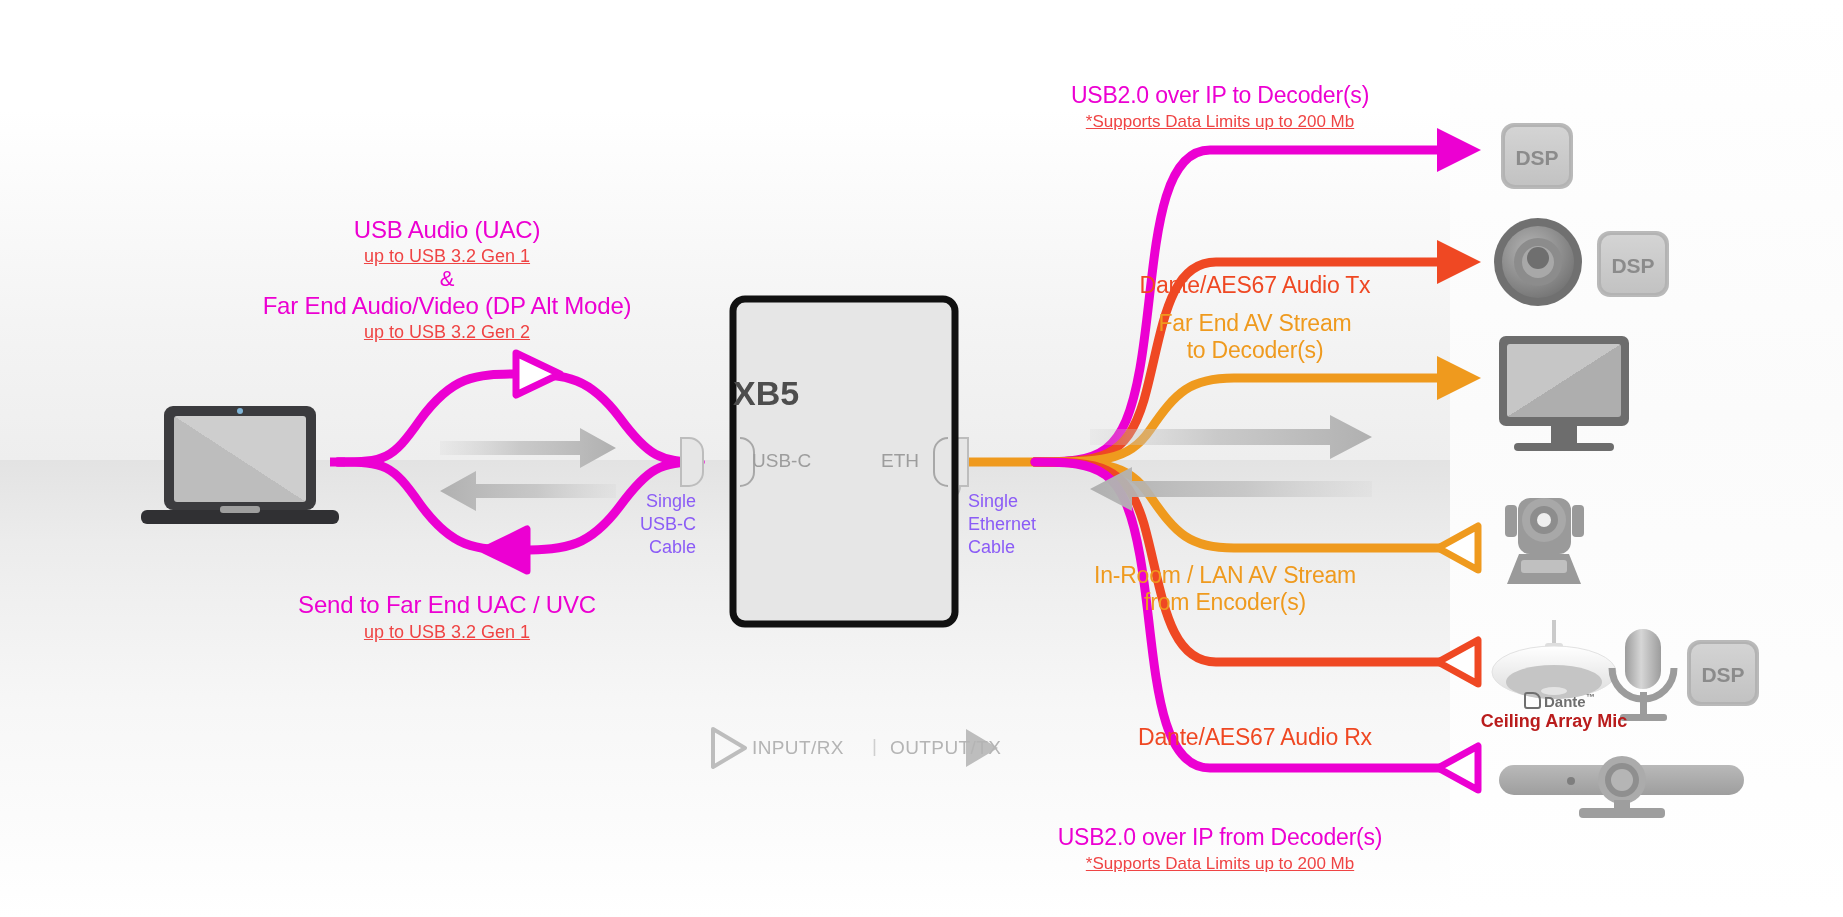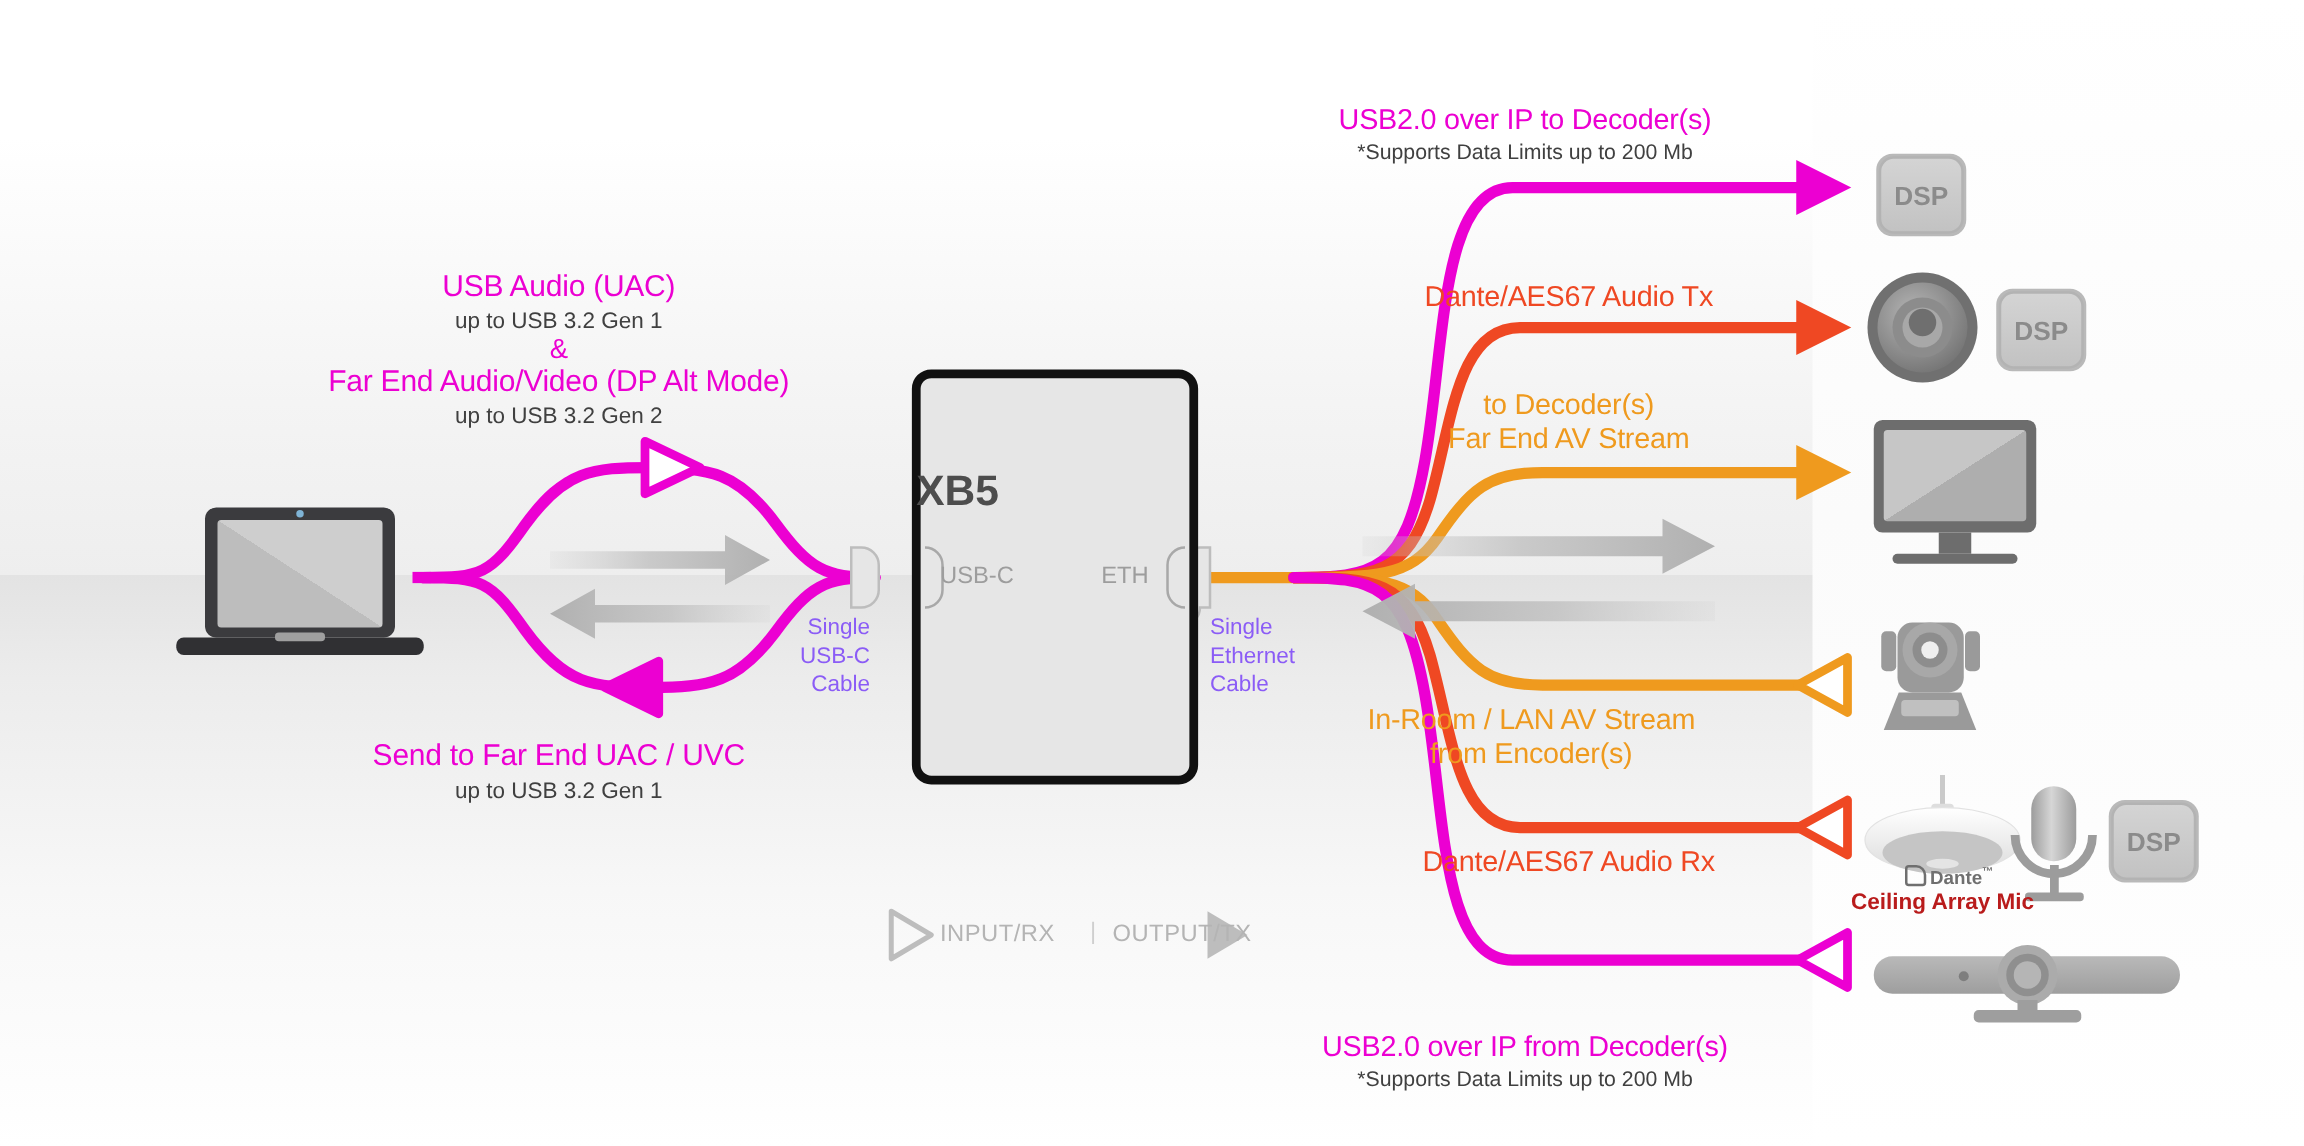--- a/index.html
+++ b/index.html
@@ -20,23 +20,23 @@
   .bg-white-right{position:absolute;left:1450px;top:0;width:393px;height:917px;
     background:linear-gradient(to bottom,#ffffff 0%,#fbfbfb 45%,#ffffff 100%);}
 
   
   svg.layer{position:absolute;left:0;top:0;width:1843px;height:917px;overflow:visible;}
 
   
   .lbl{position:absolute;text-align:center;line-height:1.16;white-space:nowrap;}
   .lbl .hd{font-weight:normal;letter-spacing:-0.2px;}
   .mag{color:#ec00d2;}
-  .red{color:#ef4823;}
+  .red{color:#ef4823;margin-top:48px;}
   .amber{color:#ef9a1e;}
-  .sub{color:#404040;font-weight:normal;}
+  .sub{color:#ef4444;font-weight:normal;text-decoration:underline;}
   .cablelbl{position:absolute;color:#8b5cf6;font-size:18px;line-height:1.28;text-align:right;}
   .cablelbl.left2{text-align:left;}
 
   .xb5-name{position:absolute;color:#4d4d4d;font-weight:bold;font-size:34px;}
   .port{position:absolute;color:#9d9d9d;font-size:19px;}
 
   .legend{position:absolute;color:#b4b4b4;font-size:19px;letter-spacing:.4px;}
   .devlabel{position:absolute;color:#b91c1c;font-size:18px;font-weight:bold;text-align:center;line-height:1.25;}
   .dantewm{position:absolute;color:#6f6f6f;font-size:15px;font-weight:bold;}
 </style>
@@ -264,22 +264,22 @@
   <div class="lbl" style="left:1000px;top:82px;width:440px;">
     <div class="hd mag" style="font-size:23px;">USB2.0 over IP to Decoder(s)</div>
     <div class="sub" style="font-size:17px;margin-top:3px;">*Supports Data Limits up to 200 Mb</div>
   </div>
 
   <div class="lbl" style="left:1070px;top:224px;width:370px;">
     <div class="hd red" style="font-size:23px;">Dante/AES67 Audio Tx</div>
   </div>
 
   <div class="lbl" style="left:1070px;top:310px;width:370px;">
+    <div class="hd amber" style="font-size:23px;">Far End AV Stream</div>
     <div class="hd amber" style="font-size:23px;">to Decoder(s)</div>
-    <div class="hd amber" style="font-size:23px;">Far End AV Stream</div>
   </div>
 
   <div class="lbl" style="left:1040px;top:562px;width:370px;">
     <div class="hd amber" style="font-size:23px;">In-Room / LAN AV Stream</div>
     <div class="hd amber" style="font-size:23px;">from Encoder(s)</div>
   </div>
 
   <div class="lbl" style="left:1070px;top:676px;width:370px;">
     <div class="hd red" style="font-size:23px;">Dante/AES67 Audio Rx</div>
   </div>

